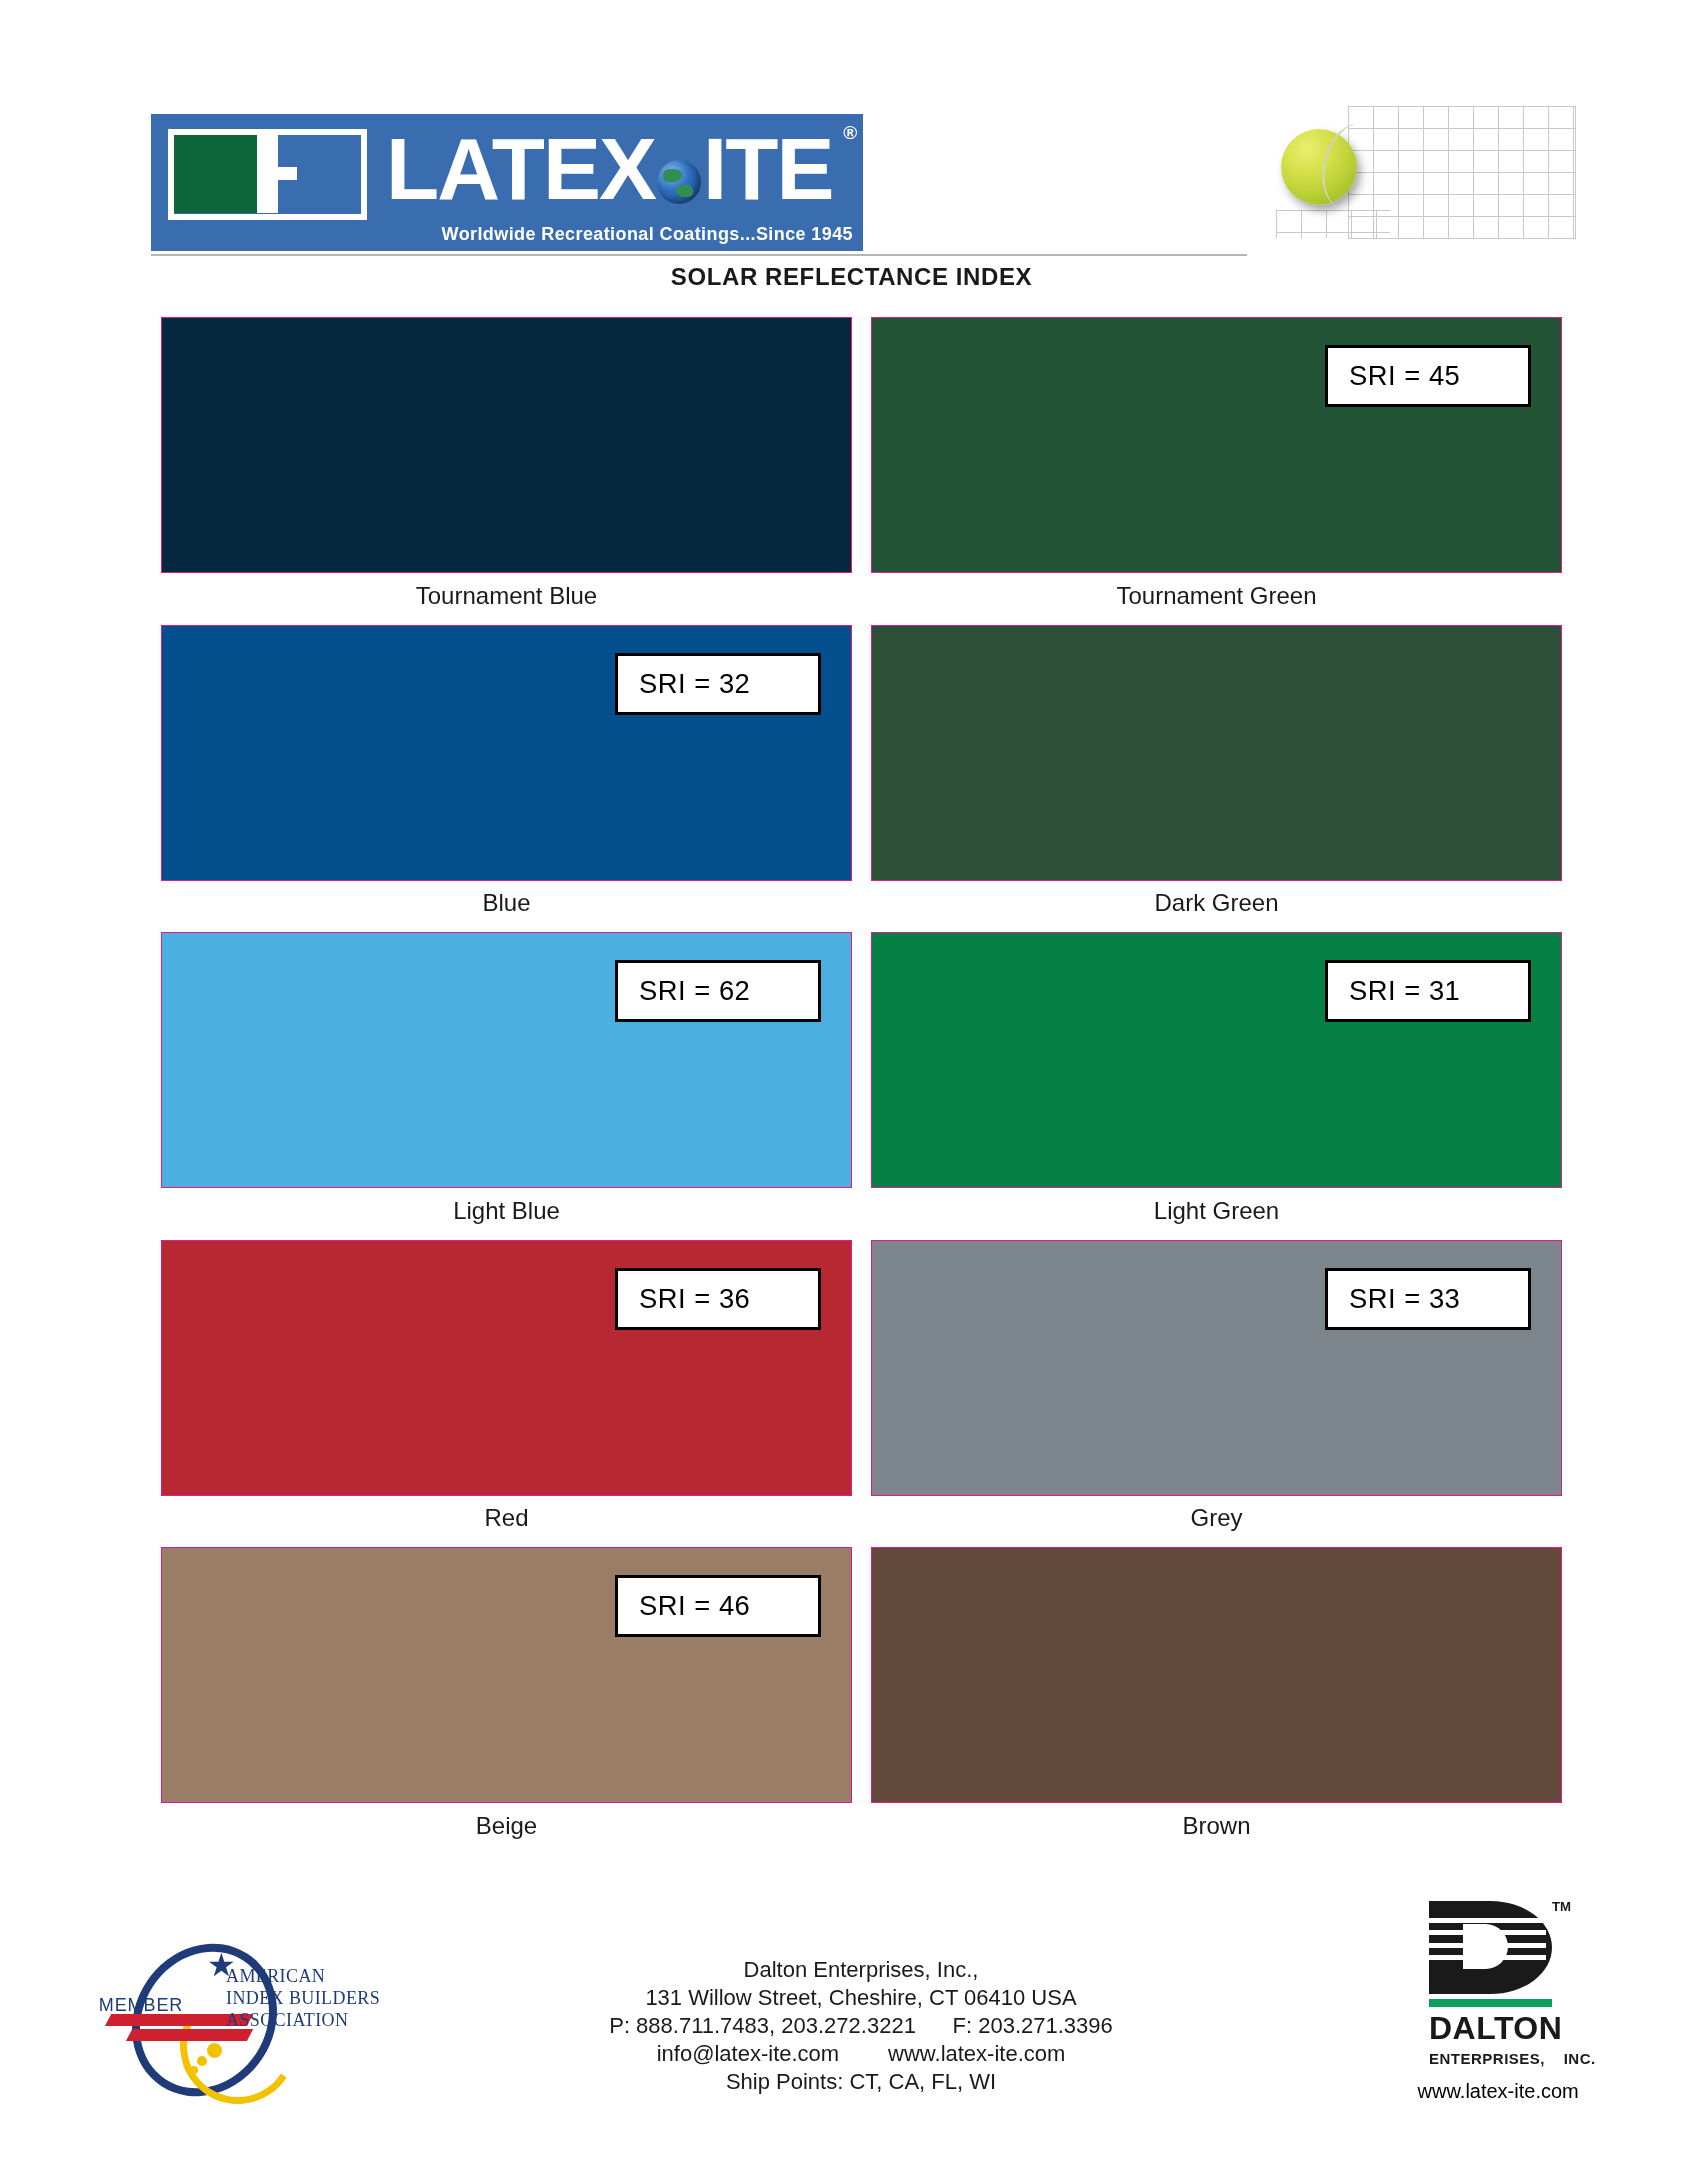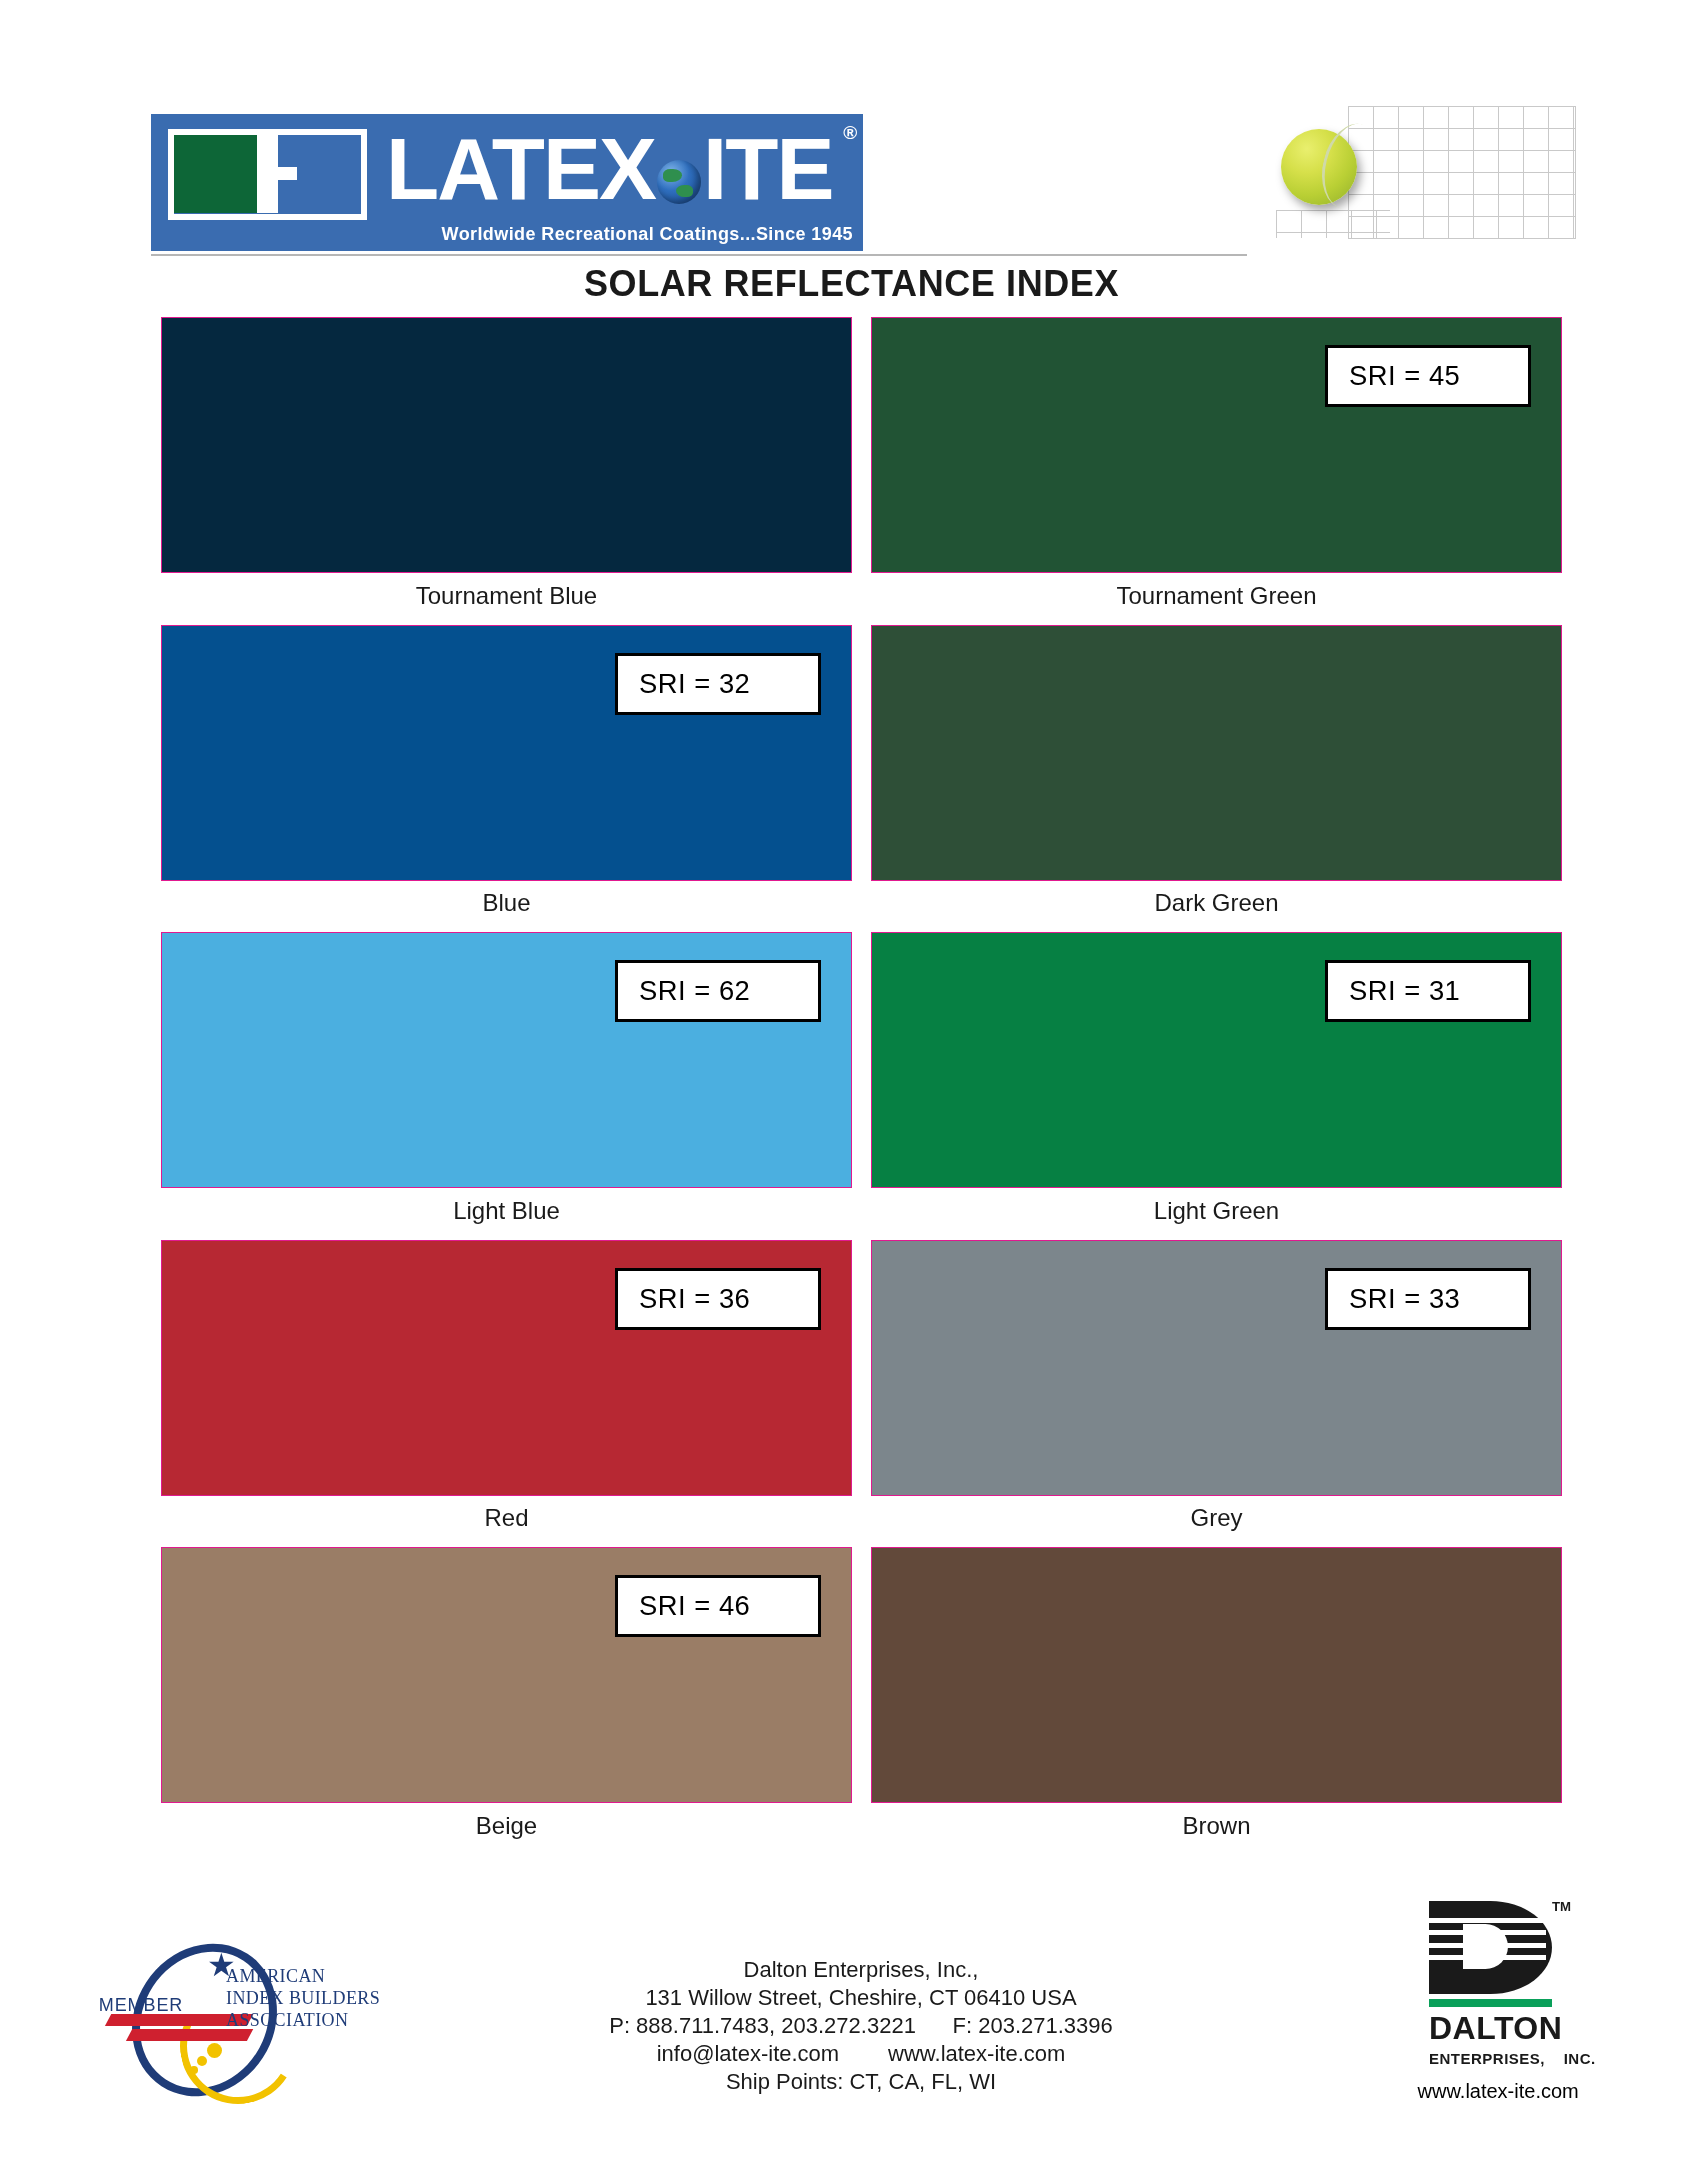--- a/index.html
+++ b/index.html
@@ -183,21 +183,21 @@
     border-radius: 50%;
     transform: rotate(14deg);
   }
 
   #page-title {
     position: absolute;
     left: 0;
     top: 263px;
     width: 1703px;
     text-align: center;
-    font-size: 36px;
+    font-size: 24px;
     font-weight: bold;
     letter-spacing: 0.6px;
     color: #1a1a1a;
   }
 
   
   #swatch-grid {
     position: absolute;
     left: 161px;
     top: 317px;

